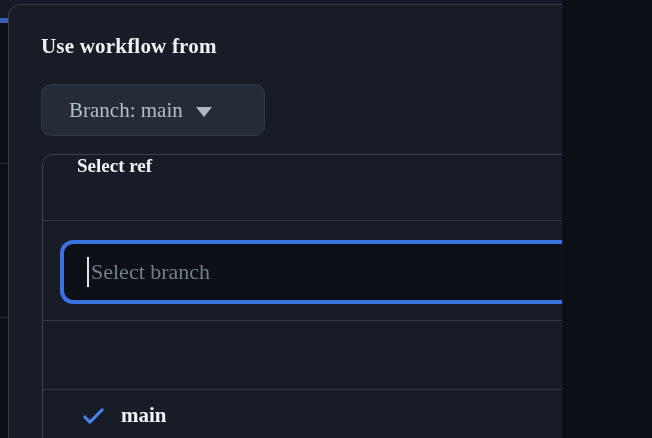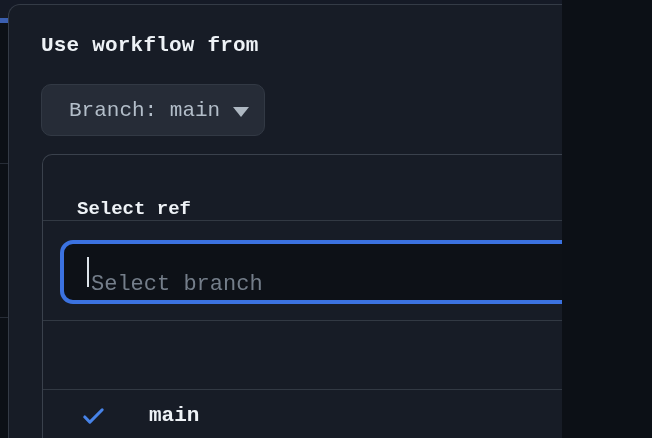--- a/index.html
+++ b/index.html
@@ -1,18 +1,18 @@
 <!DOCTYPE html>
 <html><head>
 <meta charset="utf-8">
 <style>
   html,body{margin:0;padding:0;background:#0c1016;}
   .stage{
     position:relative;width:562px;height:438px;overflow:hidden;
-    font-family:Liberation Mono, monospace;
+    font-family:Liberation Serif, serif;
     background:#0c1016;
   }
   
   .behind-top{position:absolute;left:0;top:0;width:100%;height:18px;background:#151a26;}
   .behind-blue{position:absolute;left:0;top:18px;width:100%;height:5px;background:#3b5fb0;}
   .behind-line-1{position:absolute;left:0;top:163px;width:100%;height:1px;background:#272d37;}
   .behind-line-2{position:absolute;left:0;top:317px;width:100%;height:1px;background:#272d37;}
   
   .modal{
     position:absolute;left:8px;top:4px;width:637px;height:434px;
@@ -36,34 +36,34 @@
   }
   
   .ref-panel{
     position:absolute;left:33px;top:149px;width:598px;height:285px;
     background:#171c26;border:1px solid #3a414c;border-bottom:none;
     border-radius:10px 10px 0 0;box-sizing:border-box;
   }
   .ref-header{
     position:absolute;left:0;top:0;width:100%;height:66px;
     border-bottom:1px solid #323943;box-sizing:border-box;
-    display:flex;align-items:flex-end;
+    display:flex;align-items:flex-start;
   }
   .ref-header span{margin-left:34px;font-size:19px;font-weight:700;color:#eef2f6;}
   .filter-section{
     position:absolute;left:0;top:66px;width:100%;height:100px;
     border-bottom:1px solid #323943;box-sizing:border-box;
   }
   .input-wrap{
     position:absolute;left:17px;top:19px;width:566px;height:64px;
     box-sizing:border-box;border:4px solid #3b72e0;border-radius:13px;
     background:#0d1117;
   }
   .input-wrap input{
-    position:absolute;left:0;top:12px;width:100%;height:100%;
+    position:absolute;left:0;top:0;width:100%;height:100%;
     background:transparent;border:none;outline:none;box-sizing:border-box;
     padding:0 0 0 27px;font-family:inherit;font-size:22px;color:#e6edf3;
   }
   .input-wrap input::placeholder{color:#747e8a;opacity:1;}
   .text-cursor{
     position:absolute;left:23px;top:13px;width:2px;height:30px;
     background:#dde4ea;z-index:2;
   }
   
   .tabs-row{
@@ -79,21 +79,21 @@
     background:#171c26;border:1px solid #3a414c;border-bottom:1px solid #171c26;
     border-radius:9px 9px 0 0;color:#eef2f6;font-weight:700;z-index:2;
   }
   .tab-inactive{left:192px;top:18px;width:120px;height:51px;color:#7a8490;font-weight:600;}
   
   .list-row{
     position:absolute;left:0;top:235px;width:100%;height:50px;
     display:flex;align-items:center;cursor:pointer;
   }
   .check-icon{margin-left:37px;width:27px;height:27px;flex:none;}
-  .branch-name{margin-left:42px;font-size:21px;font-weight:700;color:#eef2f6;}
+  .branch-name{margin-left:14px;font-size:21px;font-weight:700;color:#eef2f6;}
   
   .track{position:absolute;top:237px;width:28px;height:48px;background:#333a43;}
   .track-inner{left:537px;}
   .track-outer{left:569px;}
   .thumb{position:absolute;background:#7b838e;}
   .thumb-inner{left:6px;top:2px;width:17px;height:21px;border-radius:10px;}
   .thumb-outer{left:5px;top:5px;width:18px;height:43px;border-radius:9px 9px 0 0;}
 </style>
 </head>
 <body>

